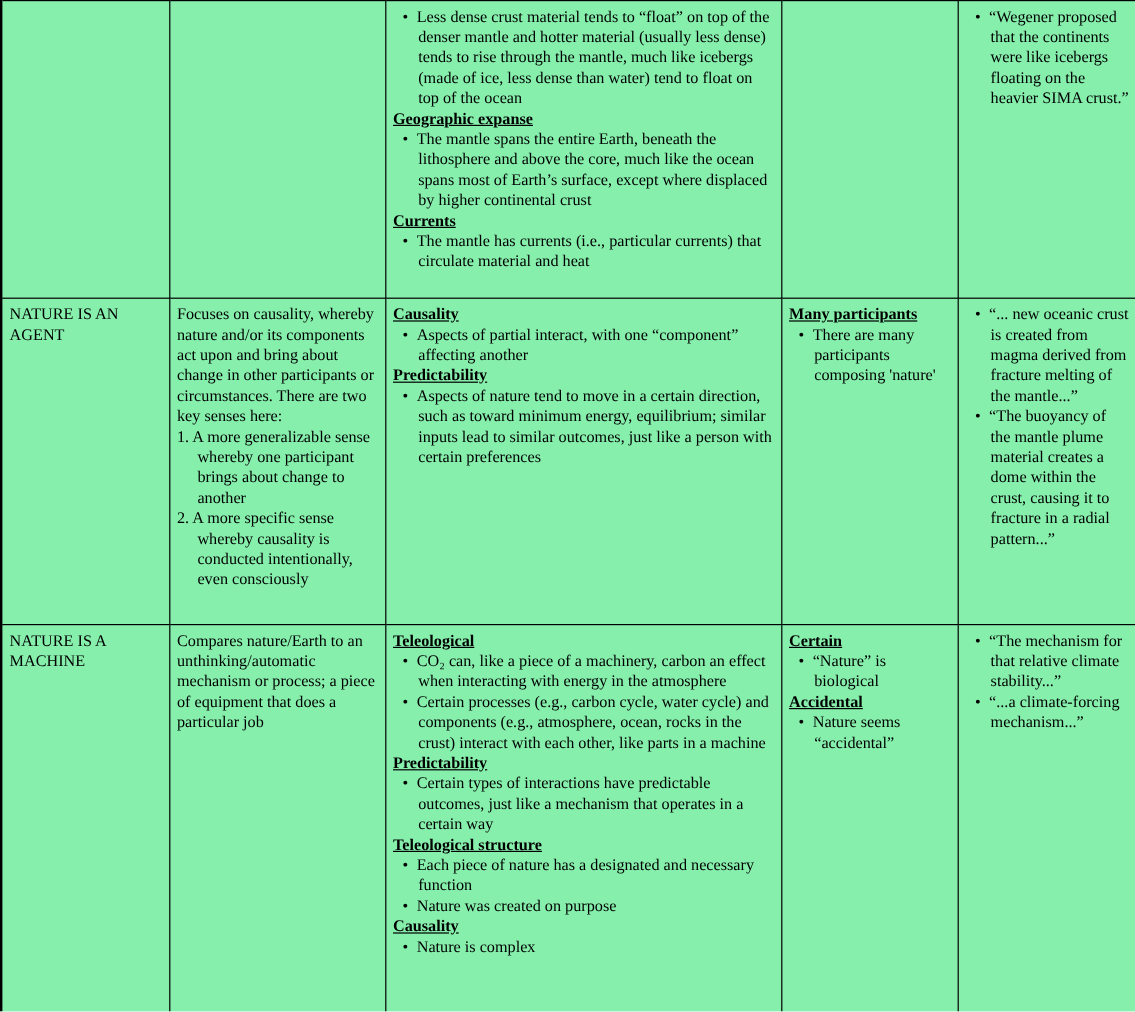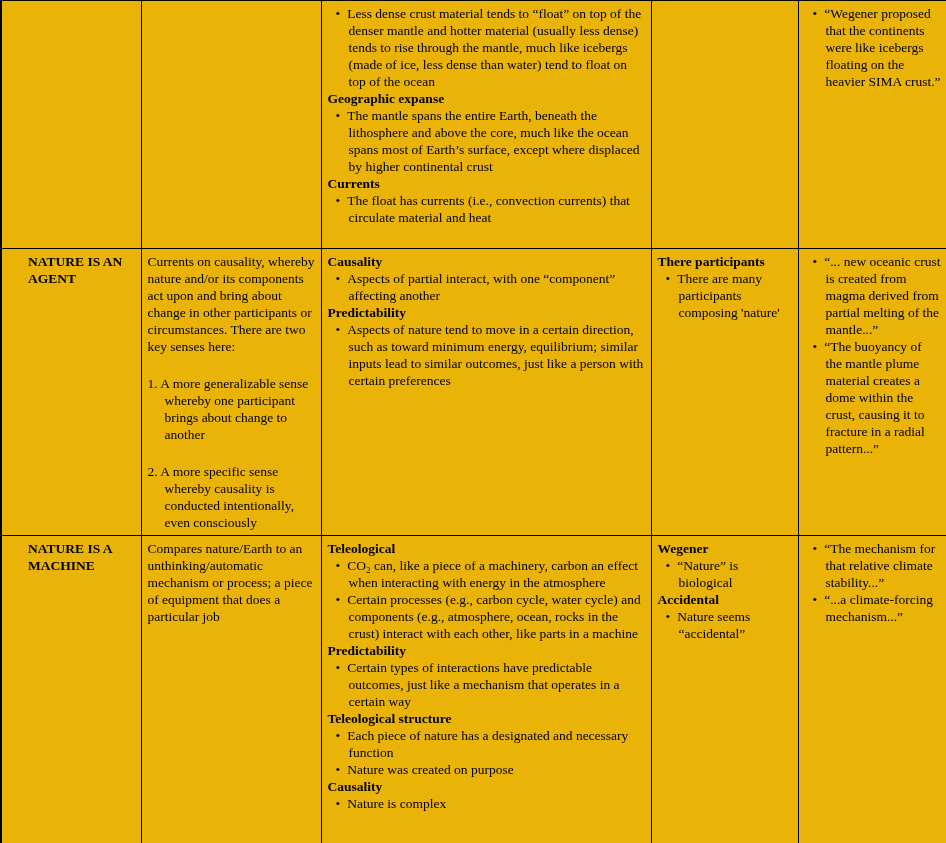--- a/index.html
+++ b/index.html
@@ -10,21 +10,21 @@
   body {
     font-family: "Liberation Serif", "DejaVu Serif", serif;
     font-size: 13.5px;
     line-height: 1.26;
     color: #000000;
   }
   .page {
     width: 946px;
     height: 843px;
     overflow: hidden;
-    background: #eab308;
+    background: #86efac;
   }
   table.metaphor-table {
     border-collapse: collapse;
     width: 946px;
     table-layout: fixed;
     border: 2px solid #000;
     border-top: 1px solid #000;
   }
   td.cell {
     border: 1px solid #000;
@@ -33,34 +33,33 @@
     overflow: hidden;
   }
   col.col-metaphor     { width: 140px; }
   col.col-description  { width: 180px; }
   col.col-aspects      { width: 330px; }
   col.col-participants { width: 147px; }
   col.col-quotes       { width: 149px; }
   tr.row-1 { height: 248px; }
   tr.row-2 { height: 272px; }
   tr.row-3 { height: 406px; }
-  .metaphor-name { font-weight: bold; margin-left: 20px; }
-  .section-header { font-weight: bold; }
+  .metaphor-name { font-weight: normal; }
+  .section-header { font-weight: bold; text-decoration: underline; }
   .bullet {
     padding-left: 21px;
     text-indent: -13px;
   }
   .bullet::before {
     content: "\2022";
     margin-right: 7px;
   }
   .numbered-item {
     padding-left: 17px;
     text-indent: -17px;
-    margin-top: 20px;
   }
 </style>
 </head>
 <body>
 
 <div class="page">
   <table class="metaphor-table">
     <colgroup>
       <col class="col-metaphor">
       <col class="col-description">
@@ -70,48 +69,48 @@
     </colgroup>
     <tbody>
         <tr class="row row-1">
           <td class="cell metaphor-cell"></td>
           <td class="cell description-cell"></td>
           <td class="cell aspects-cell">
             <div class="bullet">Less dense crust material tends to “float” on top of the denser mantle and hotter material (usually less dense) tends to rise through the mantle, much like icebergs (made of ice, less dense than water) tend to float on top of the ocean</div>
             <div class="section-header">Geographic expanse</div>
             <div class="bullet">The mantle spans the entire Earth, beneath the lithosphere and above the core, much like the ocean spans most of Earth’s surface, except where displaced by higher continental crust</div>
             <div class="section-header">Currents</div>
-            <div class="bullet">The float has currents (i.e., convection currents) that circulate material and heat</div>
+            <div class="bullet">The mantle has currents (i.e., particular currents) that circulate material and heat</div>
           </td>
           <td class="cell participants-cell"></td>
           <td class="cell quotes-cell">
             <div class="bullet quote">“Wegener proposed that the continents were like icebergs floating on the heavier SIMA crust.”</div>
           </td>
         </tr>
         <tr class="row row-2">
           <td class="cell metaphor-cell">
             <div class="metaphor-name">NATURE IS AN AGENT</div>
           </td>
           <td class="cell description-cell">
-            <div class="desc-text">Currents on causality, whereby nature and/or its components act upon and bring about change in other participants or circumstances. There are two key senses here:</div>
+            <div class="desc-text">Focuses on causality, whereby nature and/or its components act upon and bring about change in other participants or circumstances. There are two key senses here:</div>
             <div class="numbered-item">1. A more generalizable sense whereby one participant brings about change to another</div>
             <div class="numbered-item">2. A more specific sense whereby causality is conducted intentionally, even consciously</div>
           </td>
           <td class="cell aspects-cell">
             <div class="section-header">Causality</div>
             <div class="bullet">Aspects of partial interact, with one “component” affecting another</div>
             <div class="section-header">Predictability</div>
             <div class="bullet">Aspects of nature tend to move in a certain direction, such as toward minimum energy, equilibrium; similar inputs lead to similar outcomes, just like a person with certain preferences</div>
           </td>
           <td class="cell participants-cell">
-            <div class="section-header">There participants</div>
+            <div class="section-header">Many participants</div>
             <div class="bullet">There are many participants composing 'nature'</div>
           </td>
           <td class="cell quotes-cell">
-            <div class="bullet quote">“... new oceanic crust is created from magma derived from partial melting of the mantle...”</div>
+            <div class="bullet quote">“... new oceanic crust is created from magma derived from fracture melting of the mantle...”</div>
             <div class="bullet quote">“The buoyancy of the mantle plume material creates a dome within the crust, causing it to fracture in a radial pattern...”</div>
           </td>
         </tr>
         <tr class="row row-3">
           <td class="cell metaphor-cell">
             <div class="metaphor-name">NATURE IS A MACHINE</div>
           </td>
           <td class="cell description-cell">
             <div class="desc-text">Compares nature/Earth to an unthinking/automatic mechanism or process; a piece of equipment that does a particular job</div>
           </td>
@@ -121,21 +120,21 @@
             <div class="bullet">Certain processes (e.g., carbon cycle, water cycle) and components (e.g., atmosphere, ocean, rocks in the crust) interact with each other, like parts in a machine</div>
             <div class="section-header">Predictability</div>
             <div class="bullet">Certain types of interactions have predictable outcomes, just like a mechanism that operates in a certain way</div>
             <div class="section-header">Teleological structure</div>
             <div class="bullet">Each piece of nature has a designated and necessary function</div>
             <div class="bullet">Nature was created on purpose</div>
             <div class="section-header">Causality</div>
             <div class="bullet">Nature is complex</div>
           </td>
           <td class="cell participants-cell">
-            <div class="section-header">Wegener</div>
+            <div class="section-header">Certain</div>
             <div class="bullet">“Nature” is biological</div>
             <div class="section-header">Accidental</div>
             <div class="bullet">Nature seems “accidental”</div>
           </td>
           <td class="cell quotes-cell">
             <div class="bullet quote">“The mechanism for that relative climate stability...”</div>
             <div class="bullet quote">“...a climate-forcing mechanism...”</div>
           </td>
         </tr>
       </tbody>

